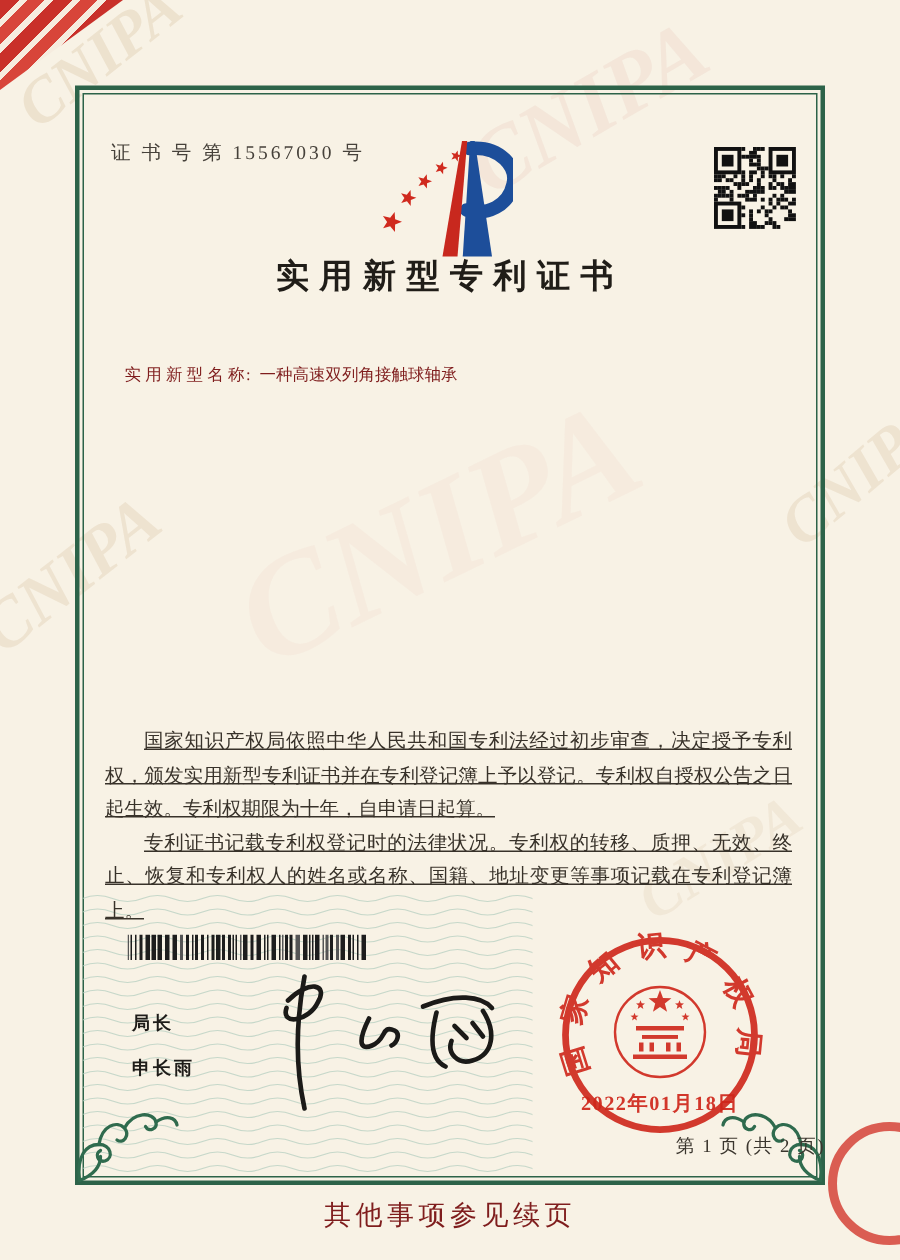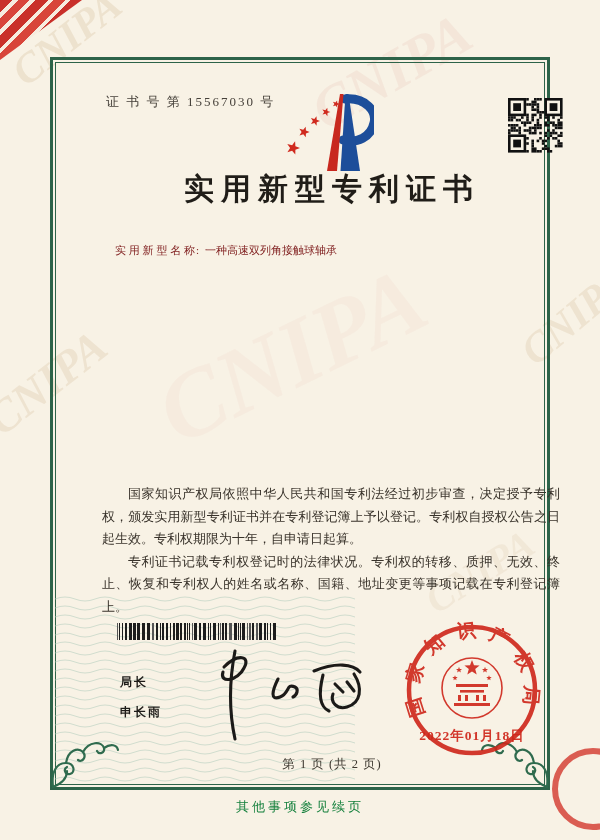--- a/index.html
+++ b/index.html
@@ -15,45 +15,45 @@
   .ribbon{position:absolute;left:0;top:0;width:82px;height:60px;z-index:5;
     clip-path:polygon(0 0,100% 0,0 100%);
     background:repeating-linear-gradient(135deg,#c9302a 0 9px,#f6ecdf 9px 13px,#d8453a 13px 21px,#f6ecdf 21px 25px);}
   
   .edge-arc{position:absolute;right:-34px;top:748px;width:70px;height:70px;border-radius:50%;
     border:6px solid rgba(208,43,32,.75);z-index:4;background:transparent;}
   
   .frame{position:absolute;left:50px;top:57px;width:494px;height:727px;
     border:3px solid #2d6349;z-index:1;background:transparent;}
   .frame-inner{position:absolute;inset:2px;border:1px solid #2d6349;}
-  .content{position:absolute;left:50px;top:57px;width:500px;height:733px;z-index:2;margin-left:32px;}
+  .content{position:absolute;left:50px;top:57px;width:500px;height:733px;z-index:2;}
   .certno{position:absolute;left:24px;top:36px;font-size:13px;letter-spacing:2px;color:#46413a;}
   .logo{position:absolute;left:200px;top:33px;}
   .qr{position:absolute;left:426px;top:41px;}
   .title{position:absolute;left:0;top:112px;width:100%;text-align:center;
-    font-size:30px;font-weight:700;letter-spacing:7px;color:#201d18;}
+    font-size:22px;font-weight:700;letter-spacing:7px;color:#201d18;}
   .rows{position:absolute;left:33px;top:183px;right:2px;font-size:11px;color:#7f1d1d;}
   .row{height:20px;line-height:20px;margin-bottom:16.5px;white-space:nowrap;}
   .lbl{display:inline-block;width:80px;text-align:justify;text-align-last:justify;}
   .colon{margin:0 6px 0 1px;}
   .pair2{margin-left:48px;}
   .paras{position:absolute;left:20px;top:426px;width:458px;font-size:13px;line-height:22.5px;
     text-align:justify;color:#38322a;}
-  .paras p{margin:0;text-indent:2em;}
+  .paras p{margin:0;text-indent:2em;text-decoration:underline;}
   .barcode{position:absolute;left:35px;top:566px;}
   .director{position:absolute;left:38px;top:610px;font-size:12px;font-weight:700;
     letter-spacing:2px;line-height:30px;color:#1e1c19;}
   .sig{position:absolute;left:112px;top:586px;}
   .sealwrap{position:absolute;left:320px;top:563px;width:140px;height:140px;}
   .sealdate{position:absolute;left:302px;top:670px;width:176px;text-align:center;
     font-size:13.5px;font-weight:700;color:rgba(206,38,26,.92);letter-spacing:1px;}
-  .pageinfo{position:absolute;left:0;top:699px;width:100%;text-align:center;
+  .pageinfo{position:absolute;left:0;top:699px;width:100%;text-align:right;
     font-size:12.5px;color:#3b362e;letter-spacing:1px;}
   .footer{position:absolute;left:0;top:798px;width:100%;text-align:center;z-index:2;
-    font-size:13px;color:#15803d;letter-spacing:3px;}
+    font-size:18px;color:#7f1d1d;letter-spacing:3px;}
   .waves{position:absolute;left:2px;right:2px;bottom:2px;height:192px;overflow:hidden;}
   .flourish{position:absolute;bottom:-4px;z-index:3;}
   .flourish.left{left:-6px;}
   .flourish.right{right:-6px;transform:scaleX(-1);}
 </style>
 </head>
 <body>
 
 <div class="wm" style="left:4px;top:14px;font-size:42px;color:rgba(212,188,152,.30);transform:rotate(-38deg);">CNIPA</div>
 <div class="wm" style="left:305px;top:38px;font-size:58px;color:rgba(233,198,184,.26);transform:rotate(-30deg);">CNIPA</div>

